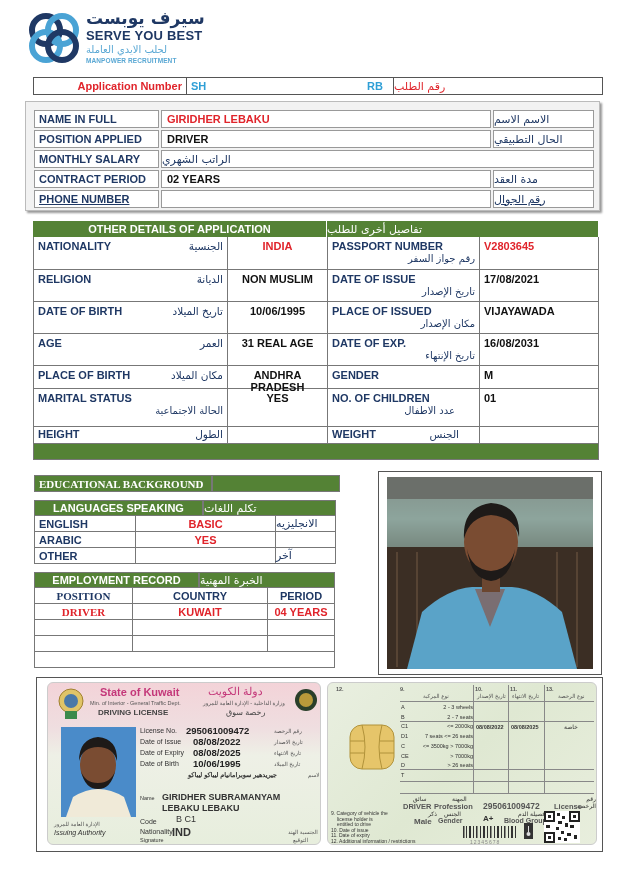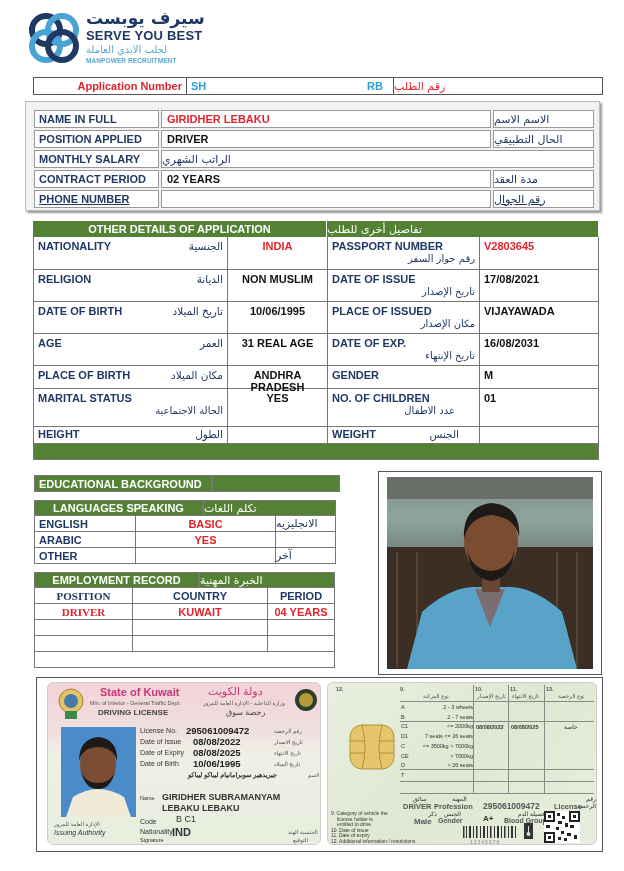--- a/index.html
+++ b/index.html
@@ -220,21 +220,21 @@
           <span>WEIGHT</span>
           <span class="lab-ar">الجنس</span>
         </div>
       </div>
     <div class="c4 blk"></div>
   </div>
   <div class="green-bar"></div>
 </div>
 
 <div class="abs edu green">
-  <div style="width:178px;">EDUCATIONAL BACKGROUND</div>
+  <div style="width:178px;font-family:Liberation Serif, serif;">EDUCATIONAL BACKGROUND</div>
   <div style="flex:1;"></div>
 </div>
 
 <div class="abs lang">
   <div class="tbl-head green">
     <div style="width:169px;justify-content:center;">LANGUAGES SPEAKING</div>
     <div class="ar" style="flex:1;justify-content:flex-end;padding-right:4px;font-weight:normal;">تكلم اللغات</div>
   </div>
   <div class="lrow">
     <div class="l1 navy">ENGLISH</div>

